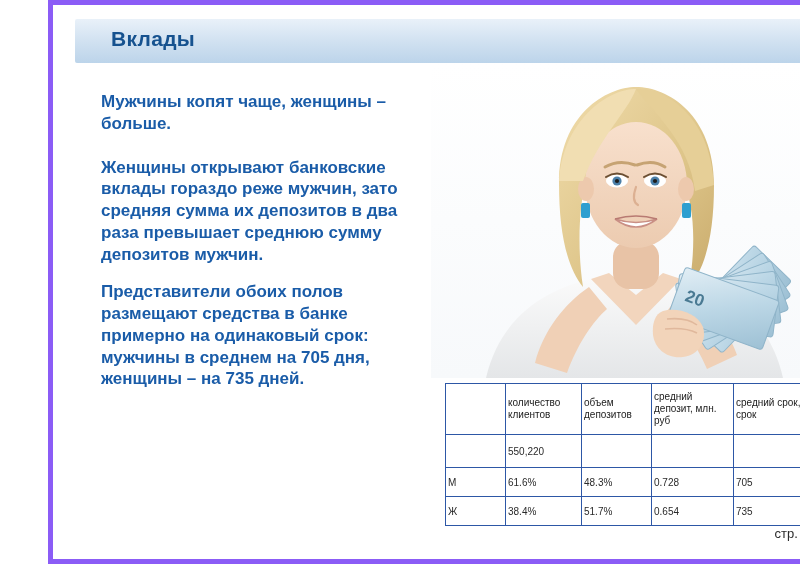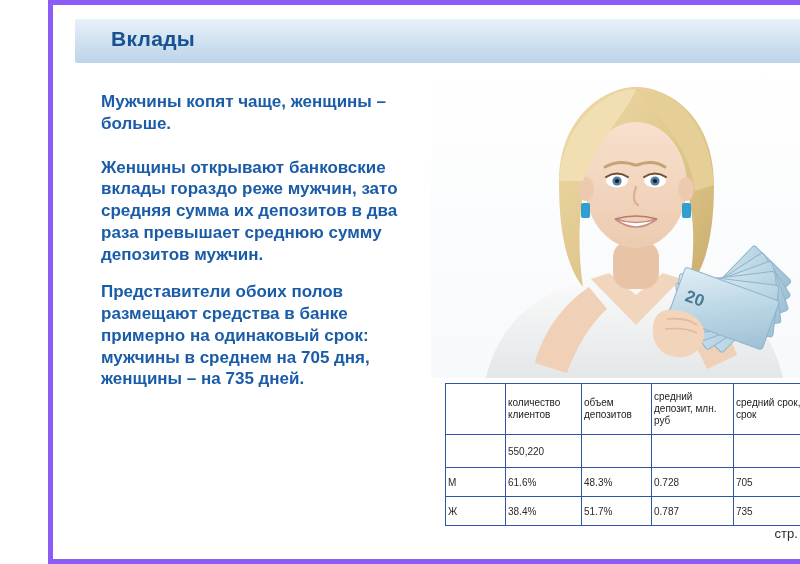--- a/index.html
+++ b/index.html
@@ -259,21 +259,21 @@
           <td class="label-cell">М</td>
           <td>61.6%</td>
           <td>48.3%</td>
           <td>0.728</td>
           <td>705</td>
         </tr>
         <tr>
           <td class="label-cell">Ж</td>
           <td>38.4%</td>
           <td>51.7%</td>
-          <td>0.787</td>
+          <td>0.654</td>
           <td>735</td>
         </tr>
       </tbody>
     </table>
   </div>
 
   <div class="page-num">стр. 11</div>
 </div>
 
 </body></html>

